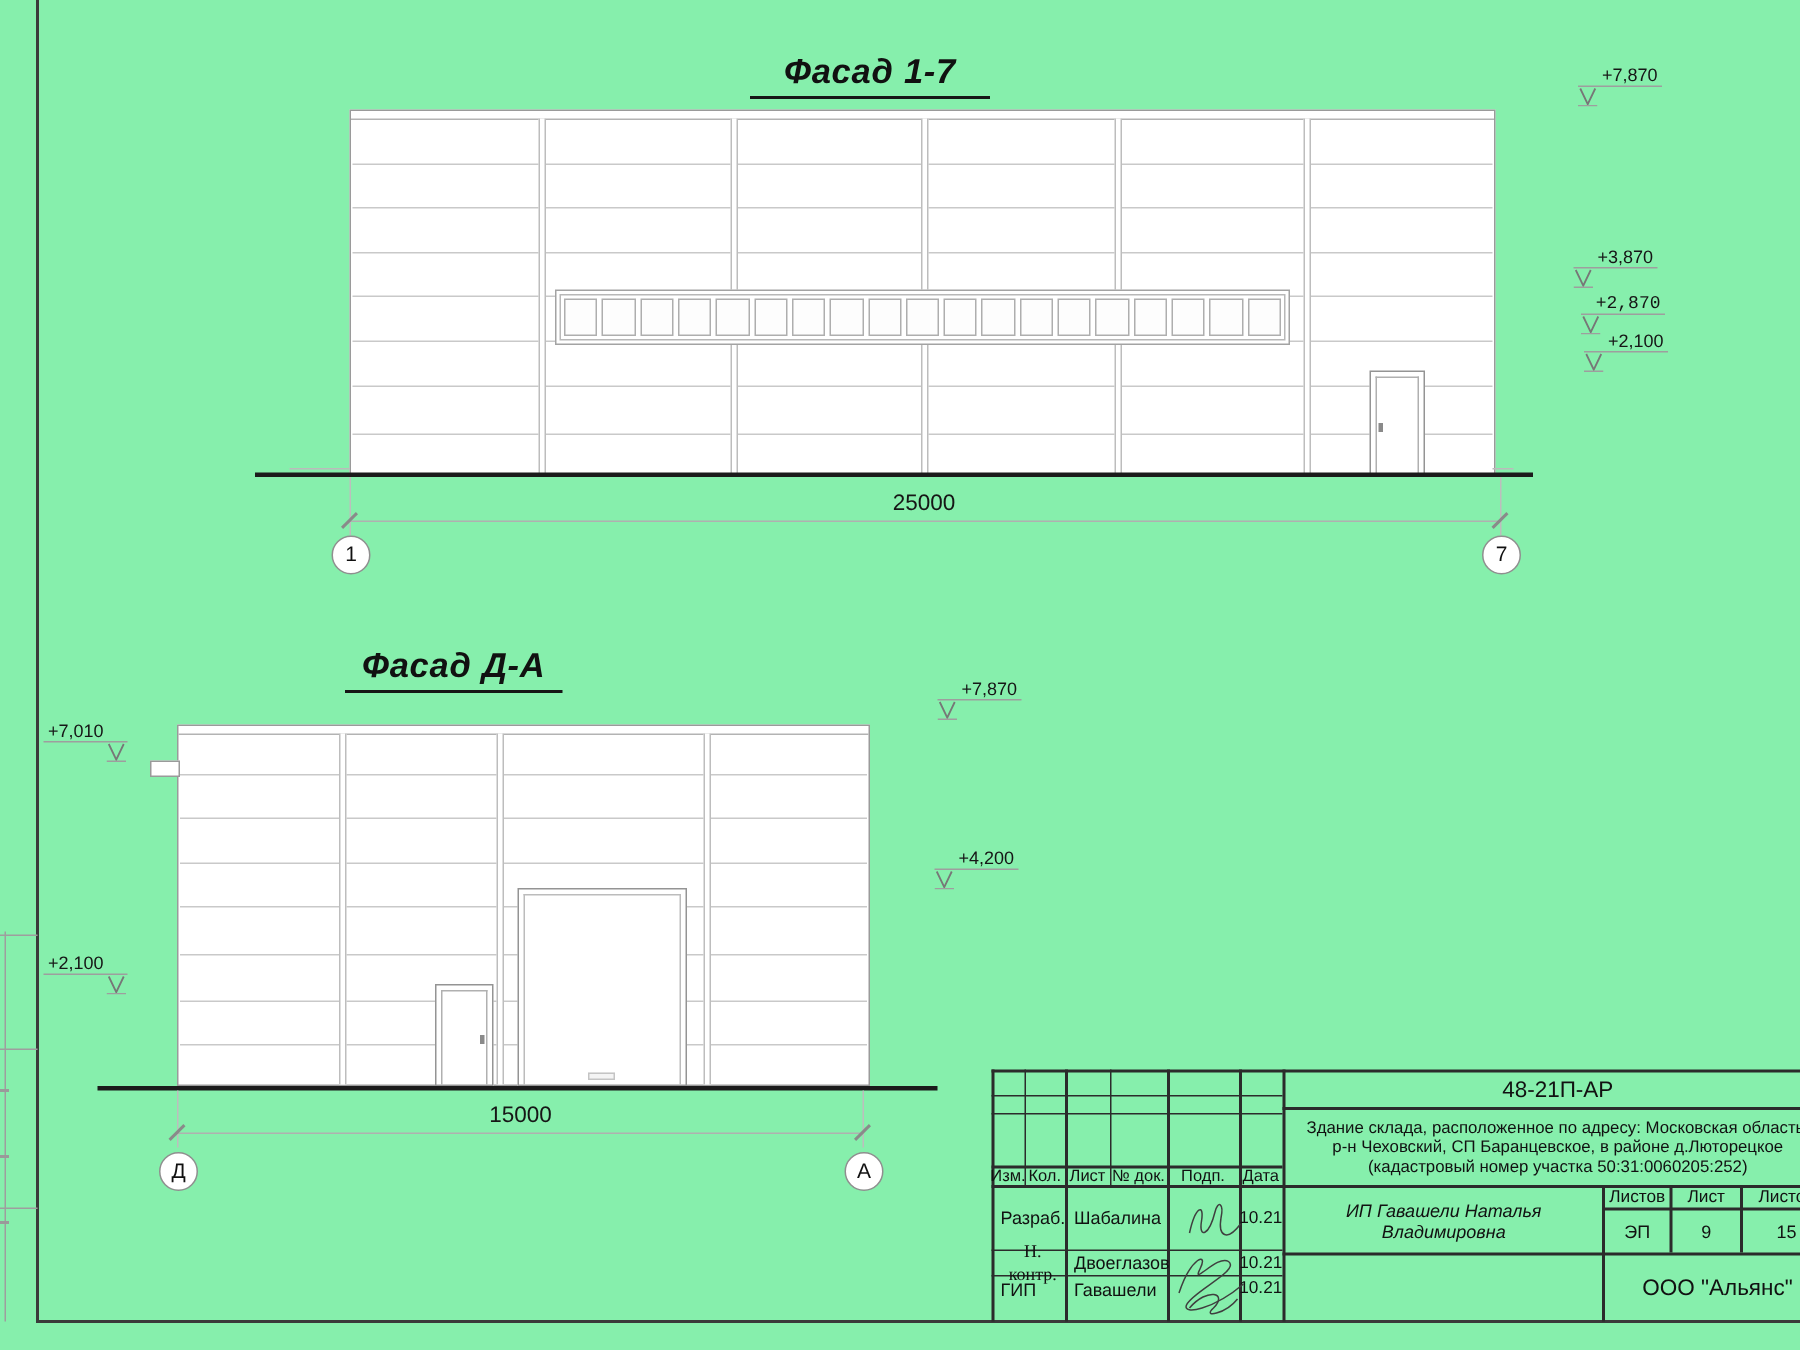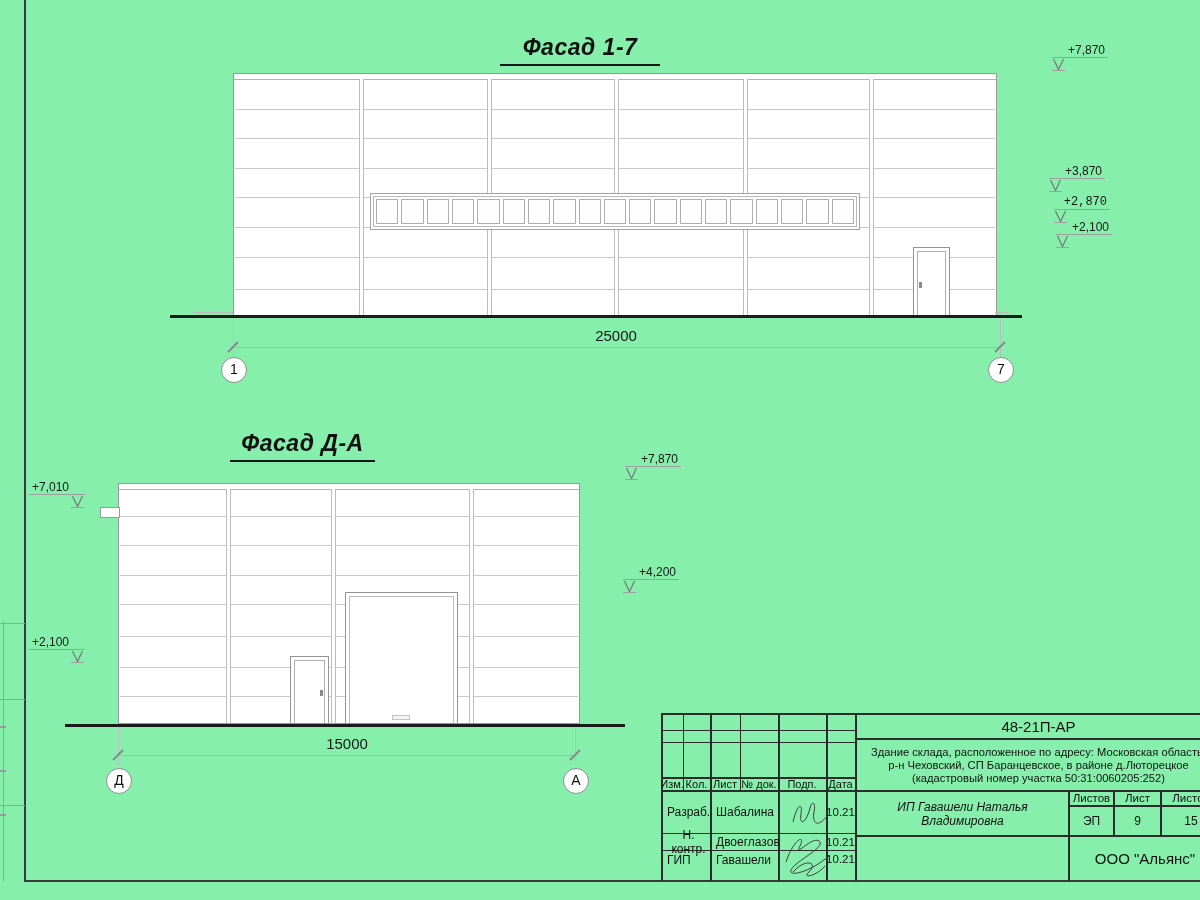--- a/index.html
+++ b/index.html
@@ -265,21 +265,21 @@
   <div class="sc f11" style="left:661px;top:777px;width:22px;height:14px;">Изм.</div>
   <div class="sc f11" style="left:683px;top:777px;width:27px;height:14px;">Кол.</div>
   <div class="sc f11" style="left:710px;top:777px;width:30px;height:14px;">Лист</div>
   <div class="sc f11" style="left:740px;top:777px;width:38px;height:14px;">№ док.</div>
   <div class="sc f11" style="left:778px;top:777px;width:48px;height:14px;">Подп.</div>
   <div class="sc f11" style="left:826px;top:777px;width:29px;height:14px;">Дата</div>
 
   <div class="sc left f12" style="left:663px;top:791px;width:30px;height:42px;">Разраб.</div>
   <div class="sc left f12" style="left:712px;top:791px;width:66px;height:42px;">Шабалина</div>
   <div class="sc f115" style="left:826px;top:791px;width:29px;height:42px;">10.21</div>
-  <div class="sc left f12" style="left:663px;top:833px;width:47px;height:17px;">Н. контр.</div>
+  <div class="sc left f12" style="left:663px;top:833px;width:47px;height:17px;font-family:Liberation Serif, serif;">Н. контр.</div>
   <div class="sc left f12" style="left:712px;top:833px;width:66px;height:17px;">Двоеглазов</div>
   <div class="sc f115" style="left:826px;top:833px;width:29px;height:17px;">10.21</div>
   <div class="sc left top f12" style="left:663px;top:850px;width:47px;height:30px;">ГИП</div>
   <div class="sc left top f12" style="left:712px;top:850px;width:66px;height:30px;">Гавашели</div>
   <div class="sc top f115" style="left:826px;top:850px;width:29px;height:30px;">10.21</div>
 
   <svg class="sig" style="left:788px;top:795px;" width="42" height="38" viewBox="0 0 42 38">
     <path d="M5 27 C9 9,15 7,13 19 C11 31,18 29,22 13 C24 5,28 7,26 17 C24 29,30 33,39 21" fill="none" stroke="#3f3f3f" stroke-width="1"></path>
   </svg>
   <svg class="sig" style="left:779px;top:828px;" width="54" height="52" viewBox="0 0 54 52">

